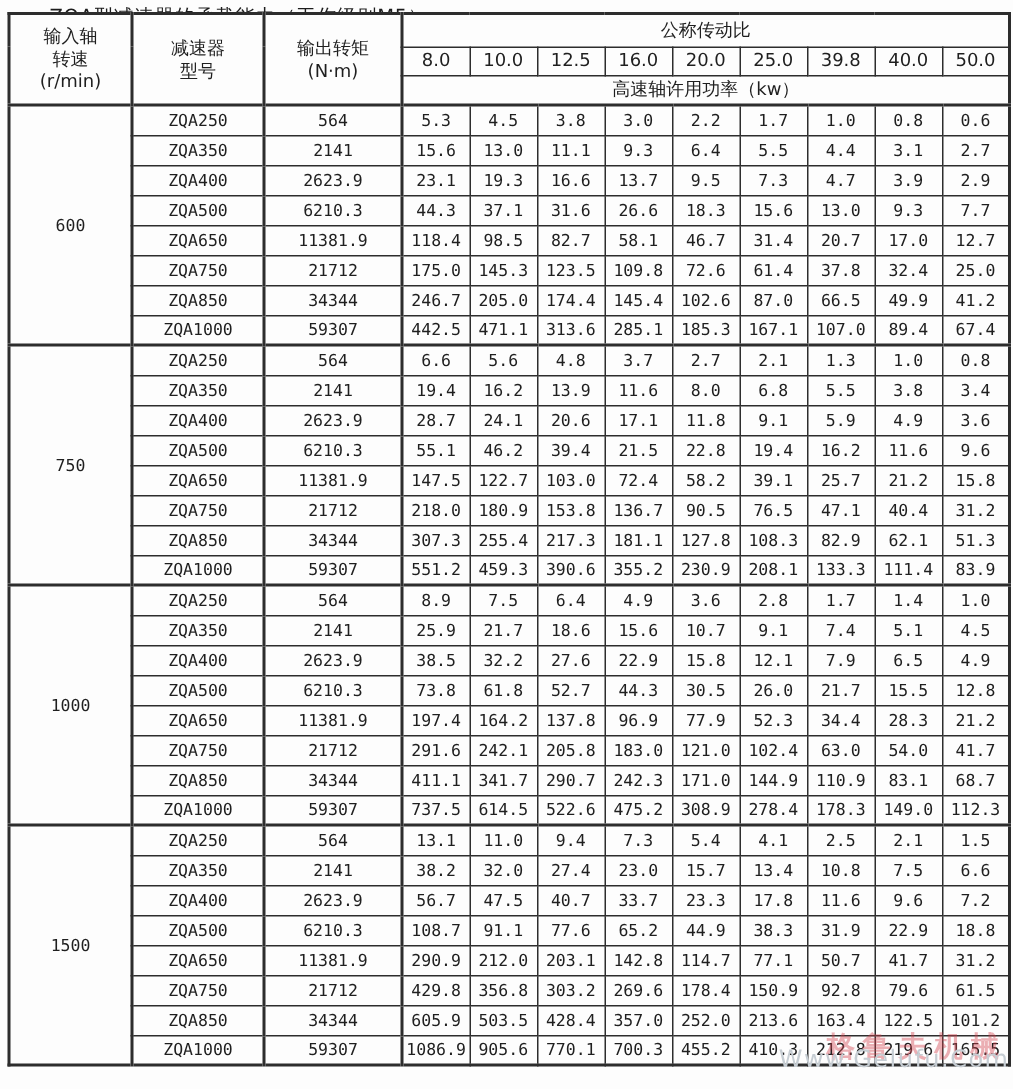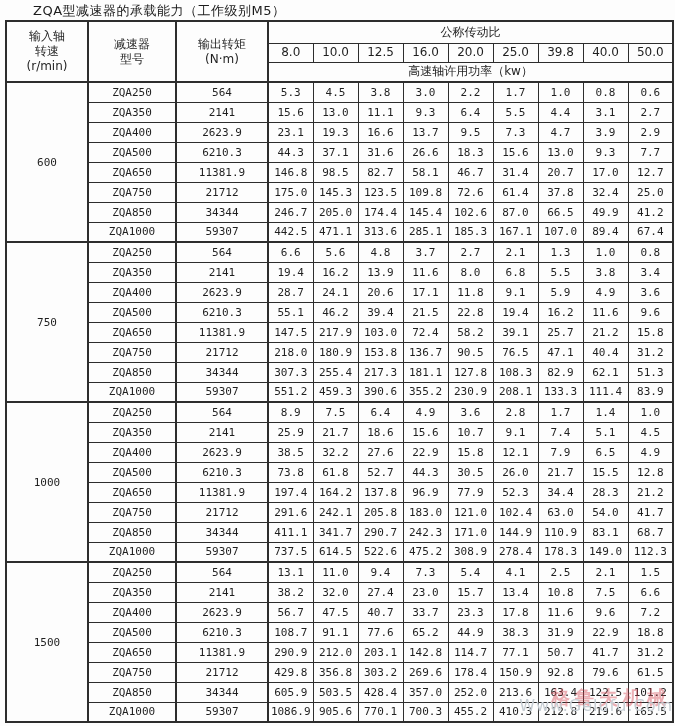--- a/index.html
+++ b/index.html
@@ -16,21 +16,21 @@
     left: 33px;
     top: 2px;
     font-size: 13px;
     color: #1c1c1c;
     letter-spacing: 0.5px;
     white-space: nowrap;
   }
   table.load-table {
     position: absolute;
     left: 5px;
-    top: 20px;
+    top: 8px;
     width: 667px;
     border-collapse: collapse;
     table-layout: fixed;
     background: #fdfdfd;
     border: 2px solid #2d2d2d;
   }
   table.load-table th,
   table.load-table td {
     border: 1px solid #2d2d2d;
     text-align: center;
@@ -174,21 +174,21 @@
         <td class="power-cell">26.6</td>
         <td class="power-cell">18.3</td>
         <td class="power-cell">15.6</td>
         <td class="power-cell">13.0</td>
         <td class="power-cell">9.3</td>
         <td class="power-cell">7.7</td>
       </tr>
       <tr>
         <td class="model-cell v-thick">ZQA650</td>
         <td class="torque-cell v-thick">11381.9</td>
-        <td class="power-cell">146.8</td>
+        <td class="power-cell">118.4</td>
         <td class="power-cell">98.5</td>
         <td class="power-cell">82.7</td>
         <td class="power-cell">58.1</td>
         <td class="power-cell">46.7</td>
         <td class="power-cell">31.4</td>
         <td class="power-cell">20.7</td>
         <td class="power-cell">17.0</td>
         <td class="power-cell">12.7</td>
       </tr>
       <tr>
@@ -280,21 +280,21 @@
         <td class="power-cell">22.8</td>
         <td class="power-cell">19.4</td>
         <td class="power-cell">16.2</td>
         <td class="power-cell">11.6</td>
         <td class="power-cell">9.6</td>
       </tr>
       <tr>
         <td class="model-cell v-thick">ZQA650</td>
         <td class="torque-cell v-thick">11381.9</td>
         <td class="power-cell">147.5</td>
-        <td class="power-cell">217.9</td>
+        <td class="power-cell">122.7</td>
         <td class="power-cell">103.0</td>
         <td class="power-cell">72.4</td>
         <td class="power-cell">58.2</td>
         <td class="power-cell">39.1</td>
         <td class="power-cell">25.7</td>
         <td class="power-cell">21.2</td>
         <td class="power-cell">15.8</td>
       </tr>
       <tr>
         <td class="model-cell v-thick">ZQA750</td>

